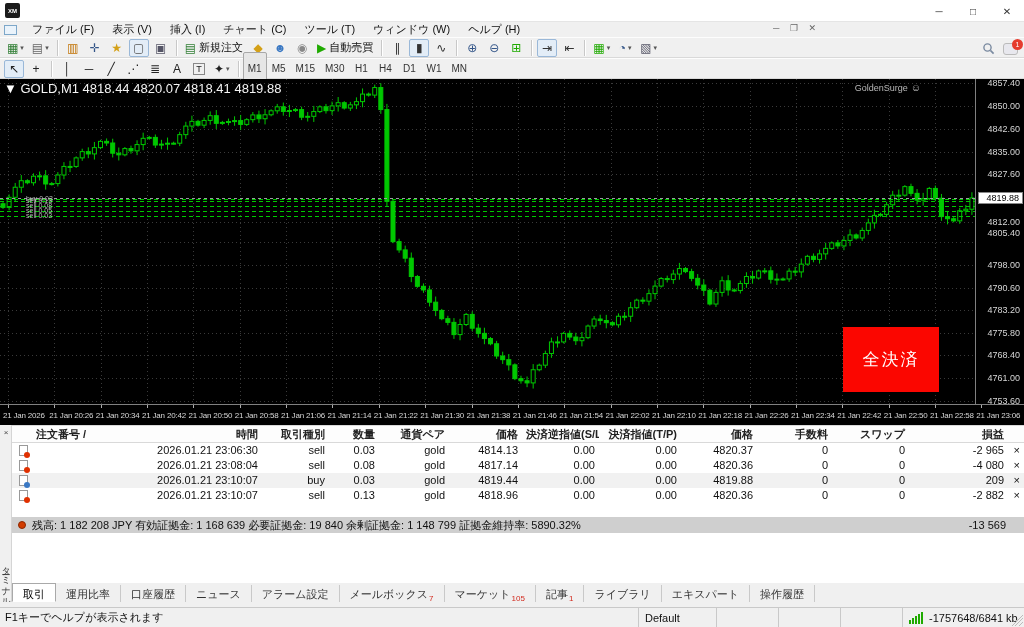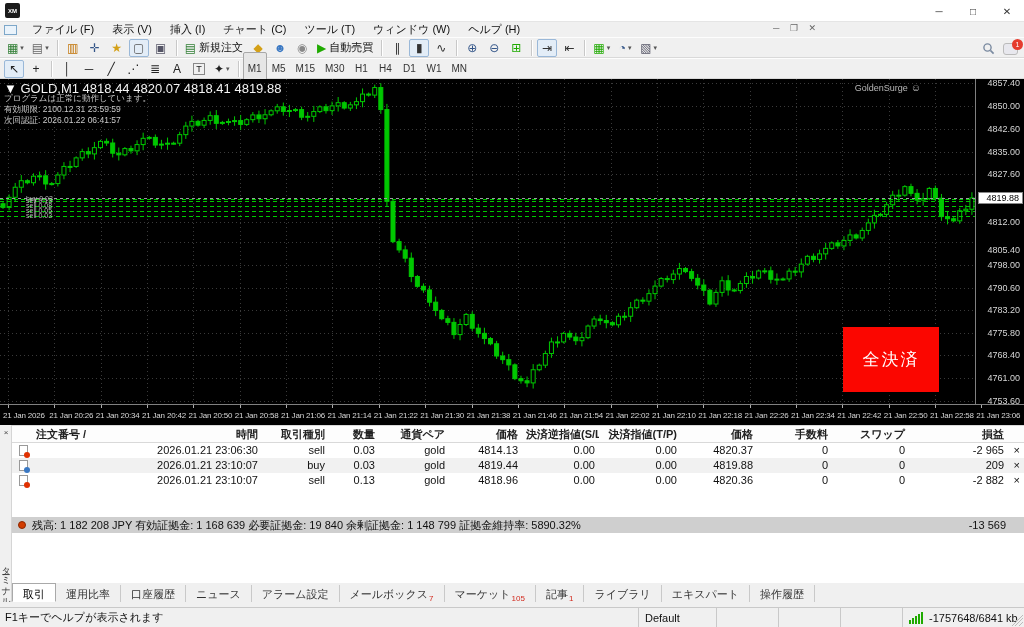--- a/index.html
+++ b/index.html
@@ -616,25 +616,20 @@
         <line x1="971.90625" y1="113.27610536218286" x2="971.90625" y2="135.90075258701987" stroke="#00c800" stroke-width="1"></line>
         <rect x="969.90625" y="118.93226716839281" width="4" height="11.312323612417103" fill="#000" stroke="#00c800" stroke-width="1"></rect>
         <line x1="0" y1="120.5" x2="975" y2="120.5" stroke="#00c800" stroke-dasharray="4 3" stroke-width="1"></line>
         <line x1="0" y1="122.5" x2="975" y2="122.5" stroke="#00c800" stroke-dasharray="4 3" stroke-width="1"></line>
         <line x1="0" y1="127.5" x2="975" y2="127.5" stroke="#00c800" stroke-dasharray="4 3" stroke-width="1"></line>
         <line x1="0" y1="132.5" x2="975" y2="132.5" stroke="#00c800" stroke-dasharray="4 3" stroke-width="1"></line>
         <line x1="0" y1="137.5" x2="975" y2="137.5" stroke="#00c800" stroke-dasharray="4 3" stroke-width="1"></line>
         <line x1="0" y1="119.5" x2="975" y2="119.5" stroke="#9aa0a0" stroke-dasharray="3 3" stroke-width="1"></line>
       </svg>
     <div class="overlay">▼ <span class="sym">GOLD,M1  4818.44 4820.07 4818.41 4819.88</span></div>
-    <div class="overlay-lines" id="overlay-lines">
-        <div>プログラムは正常に動作しています。</div>
-        <div>有効期限: 2100.12.31 23:59:59</div>
-        <div>次回認証: 2026.01.22 06:41:57</div>
-      </div>
     <div class="ea-label">
       <span>GoldenSurge</span>
         <span class="ea-face">☺</span>
     </div>
     <div id="pos-labels">
         <div class="pos-label" style="top: 116.339px;">buy 0.03</div>
         <div class="pos-label" style="top: 117.806px;">sell 0.13</div>
         <div class="pos-label" style="top: 123.371px;">sell 0.08</div>
         <div class="pos-label" style="top: 128.415px;">sell 0.05</div>
         <div class="pos-label" style="top: 132.573px;">sell 0.03</div>
@@ -642,21 +637,21 @@
     <div class="close-all">全決済</div>
   </div>
   <div class="paxis">
     <div id="paxis-labels">
         <div class="paxis-label" style="top: -0.719661px;">4857.40</div>
         <div class="paxis-label" style="top: 21.905px;">4850.00</div>
         <div class="paxis-label" style="top: 44.5296px;">4842.60</div>
         <div class="paxis-label" style="top: 67.7658px;">4835.00</div>
         <div class="paxis-label" style="top: 90.3904px;">4827.60</div>
         <div class="paxis-label" style="top: 138.086px;">4812.00</div>
-        <div class="paxis-label" style="top: 166px; margin-left: 40px;">4805.40</div>
+        <div class="paxis-label" style="top: 149px; margin-left: 40px;">4805.40</div>
         <div class="paxis-label" style="top: 180.889px;">4798.00</div>
         <div class="paxis-label" style="top: 203.514px;">4790.60</div>
         <div class="paxis-label" style="top: 226.138px;">4783.20</div>
         <div class="paxis-label" style="top: 248.763px;">4775.80</div>
         <div class="paxis-label" style="top: 271.388px;">4768.40</div>
         <div class="paxis-label" style="top: 294.012px;">4761.00</div>
         <div class="paxis-label" style="top: 316.637px;">4753.60</div>
       </div>
     <div class="price-tag" id="price-tag" style="top: 112.993px;">4819.88</div>
   </div>
@@ -765,20 +760,40 @@
             <td class="ra">gold</td>
             <td class="ra">4814.13</td>
             <td class="ra">0.00</td>
             <td class="ra">0.00</td>
             <td class="ra">4820.37</td>
             <td class="ra">0</td>
             <td class="ra">0</td>
             <td class="ra">-2 965</td>
             <td class="row-x ra">×</td>
           </tr>
+          <tr>
+            <td>
+              <div class="doc-ico">
+                <div class="doc-dot" style="background: rgb(224, 48, 0);"></div>
+              </div>
+            </td>
+            <td class="la"></td>
+            <td class="ra">2026.01.21 23:08:04</td>
+            <td class="ra">sell</td>
+            <td class="ra">0.08</td>
+            <td class="ra">gold</td>
+            <td class="ra">4817.14</td>
+            <td class="ra">0.00</td>
+            <td class="ra">0.00</td>
+            <td class="ra">4820.36</td>
+            <td class="ra">0</td>
+            <td class="ra">0</td>
+            <td class="ra">-4 080</td>
+            <td class="row-x ra">×</td>
+          </tr>
           <tr class="alt">
             <td>
               <div class="doc-ico">
                 <div class="doc-dot" style="background: rgb(58, 120, 195);"></div>
               </div>
             </td>
             <td class="la"></td>
             <td class="ra">2026.01.21 23:10:07</td>
             <td class="ra">buy</td>
             <td class="ra">0.03</td>

